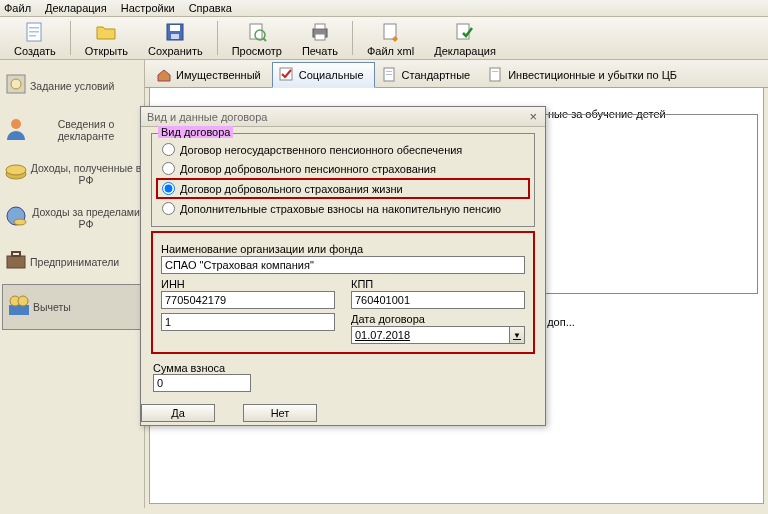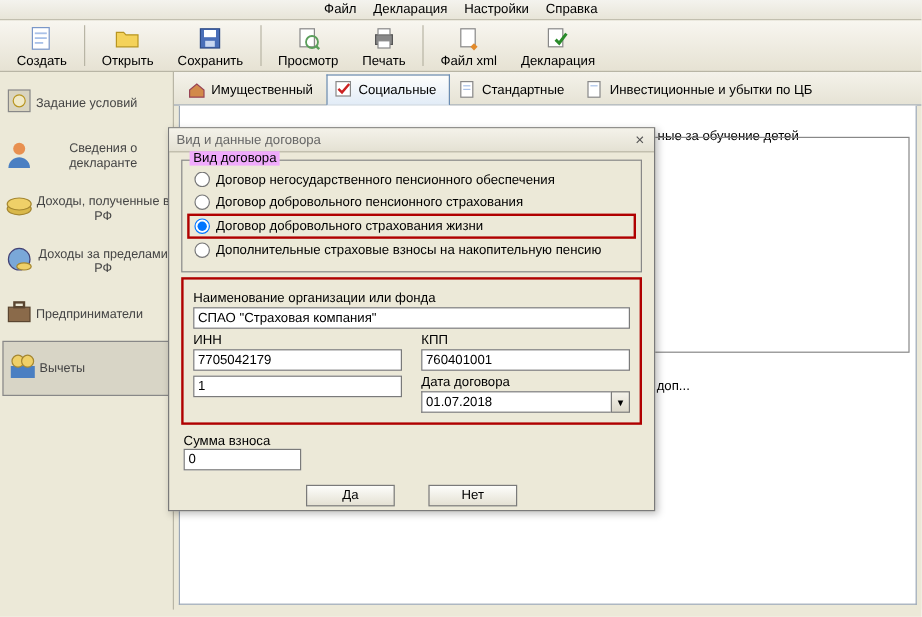--- a/index.html
+++ b/index.html
@@ -12,21 +12,20 @@
     height: 514px;
     overflow: hidden;
     position: relative;
   }
   .menubar {
     background: linear-gradient(#f4f3ee, #e8e5d8);
     border-bottom: 1px solid #b8b5a5;
     padding: 2px 4px;
     display: flex;
     gap: 14px;
-    justify-content: center;
   }
   .menubar span { color: #000; }
   .toolbar {
     background: linear-gradient(#f8f6f0, #e6e2d3);
     border-bottom: 1px solid #b8b5a5;
     display: flex;
     padding: 0 4px;
   }
   .tb-sep {
     width: 1px;
@@ -205,36 +204,37 @@
   .tinput {
     border: 1px solid #7a7a7a;
     background: #fff;
     padding: 2px 3px;
     font-family: inherit;
     font-size: 11px;
     height: 18px;
   }
   .date-field {
     display: flex;
+    text-decoration: underline;
   }
   .date-field .tinput { flex: 1; border-right: none; }
   .date-btn {
     width: 16px;
     height: 18px;
     border: 1px solid #7a7a7a;
     background: linear-gradient(#f4f2ea, #ddd9cb);
     display: flex;
     align-items: center;
     justify-content: center;
     font-size: 8px;
     cursor: pointer;
   }
   .dlg-buttons {
     display: flex;
-    justify-content: center;
+    justify-content: flex-start;
     gap: 28px;
     padding: 8px 0 10px;
   }
   .btn {
     min-width: 74px;
     padding: 2px 10px;
     background: linear-gradient(#fdfdfb, #e4e1d3);
     border: 1px solid #7a7a7a;
     font-family: inherit;
     font-size: 11px;

